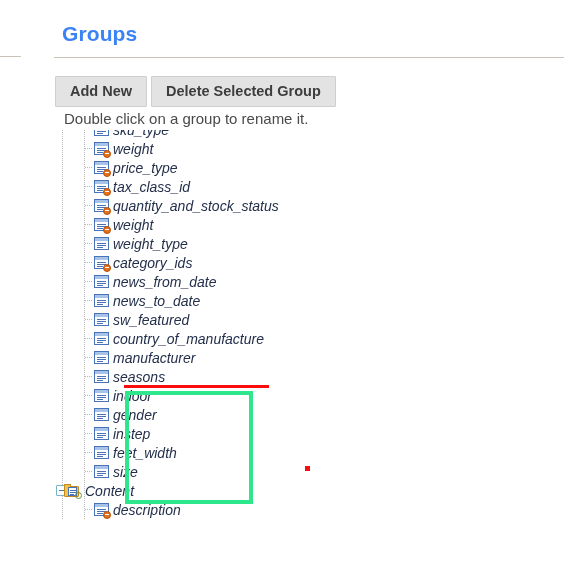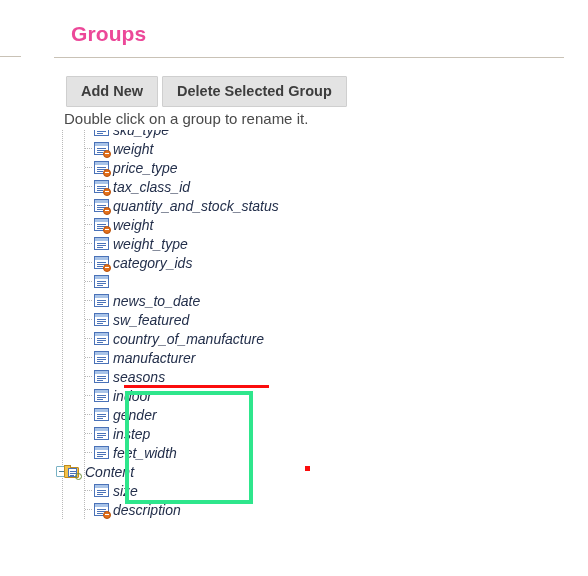--- a/index.html
+++ b/index.html
@@ -29,40 +29,40 @@
   #page {
     position: absolute;
     left: 54px;
     top: 0;
     width: 534px;
     height: 576px;
   }
 
   #page-title {
     position: absolute;
-    left: 17px;
+    left: 8px;
     top: 22px;
     font-size: 21px;
     font-weight: bold;
-    color: #ec4899;
+    color: #3b82f6;
     letter-spacing: .1px;
   }
 
   #title-rule {
     position: absolute;
     left: 0;
     top: 57px;
     width: 510px;
     height: 1px;
     background: #c9c2b6;
   }
 
   #toolbar {
     position: absolute;
-    left: 12px;
+    left: 1px;
     top: 76px;
     display: flex;
     gap: 4px;
     align-items: center;
   }
   .tb-btn {
     background: #e3e3e3;
     border: 1px solid #cfcfcf;
     border-radius: 1px;
     font-family: "Liberation Sans", sans-serif;
@@ -422,20 +422,21 @@
         <div class="tree-row">
           <span class="conn"></span>
           <span class="indent-leaf"></span>
           <span class="ico-attr">
             <span class="frame"></span>
             <span class="cap"></span>
             <span class="l1"></span>
             <span class="l2"></span>
             <span class="l3"></span>
           </span>
+          <span class="lbl">news_from_date</span>
         </div>
         <div class="tree-row">
           <span class="conn"></span>
           <span class="indent-leaf"></span>
           <span class="ico-attr">
             <span class="frame"></span>
             <span class="cap"></span>
             <span class="l1"></span>
             <span class="l2"></span>
             <span class="l3"></span>
@@ -530,20 +531,32 @@
           <span class="conn"></span>
           <span class="indent-leaf"></span>
           <span class="ico-attr">
             <span class="frame"></span>
             <span class="cap"></span>
             <span class="l1"></span>
             <span class="l2"></span>
             <span class="l3"></span>
           </span>
           <span class="lbl">feet_width</span>
+        </div>
+        <div class="tree-row">
+          <span class="conn"></span>
+          <span class="indent-leaf"></span>
+          <span class="ico-attr">
+            <span class="frame"></span>
+            <span class="cap"></span>
+            <span class="l1"></span>
+            <span class="l2"></span>
+            <span class="l3"></span>
+          </span>
+          <span class="lbl">size</span>
         </div>
         <div class="tree-row">
           <span class="toggle"></span>
           <span class="toggle-dash"></span>
           <span class="indent-folder"></span>
           <span class="ico-folder">
             <span class="back"></span>
             <span class="tab"></span>
             <span class="page">
               <i style="top:2px;width:6px"></i>
@@ -556,32 +569,20 @@
         </div>
         <div class="tree-row">
           <span class="conn"></span>
           <span class="indent-leaf"></span>
           <span class="ico-attr">
             <span class="frame"></span>
             <span class="cap"></span>
             <span class="l1"></span>
             <span class="l2"></span>
             <span class="l3"></span>
-          </span>
-          <span class="lbl">size</span>
-        </div>
-        <div class="tree-row">
-          <span class="conn"></span>
-          <span class="indent-leaf"></span>
-          <span class="ico-attr">
-            <span class="frame"></span>
-            <span class="cap"></span>
-            <span class="l1"></span>
-            <span class="l2"></span>
-            <span class="l3"></span>
             <span class="badge"></span>
           </span>
           <span class="lbl">description</span>
         </div>
       </div>
   </div>
 
   <div id="red-underline"></div>
   <div id="green-box"></div>
   <div id="red-dot"></div>

